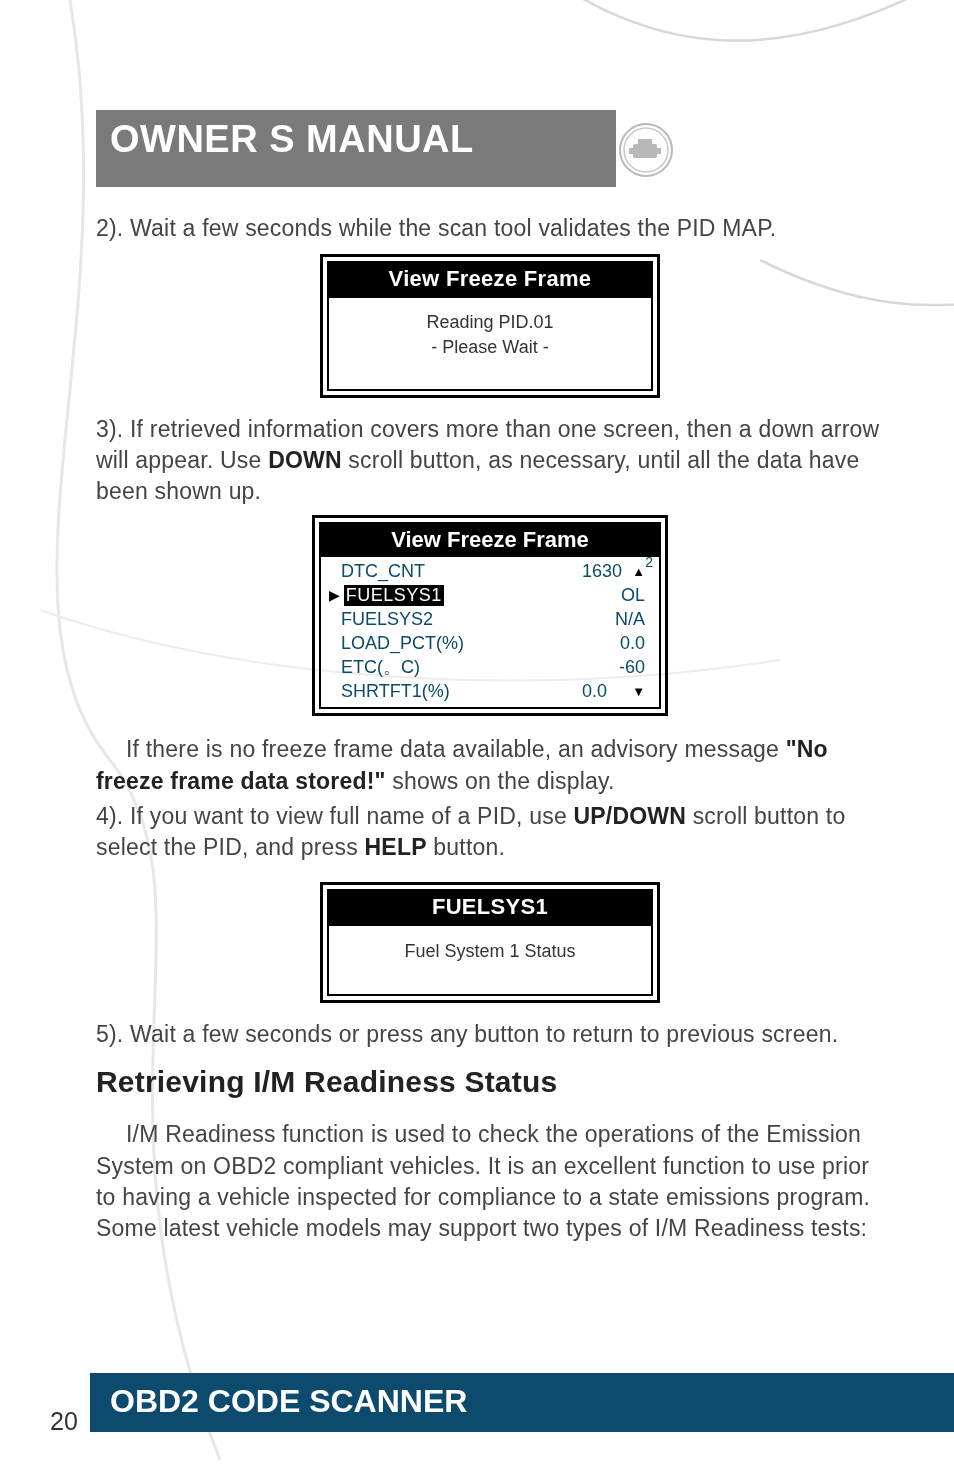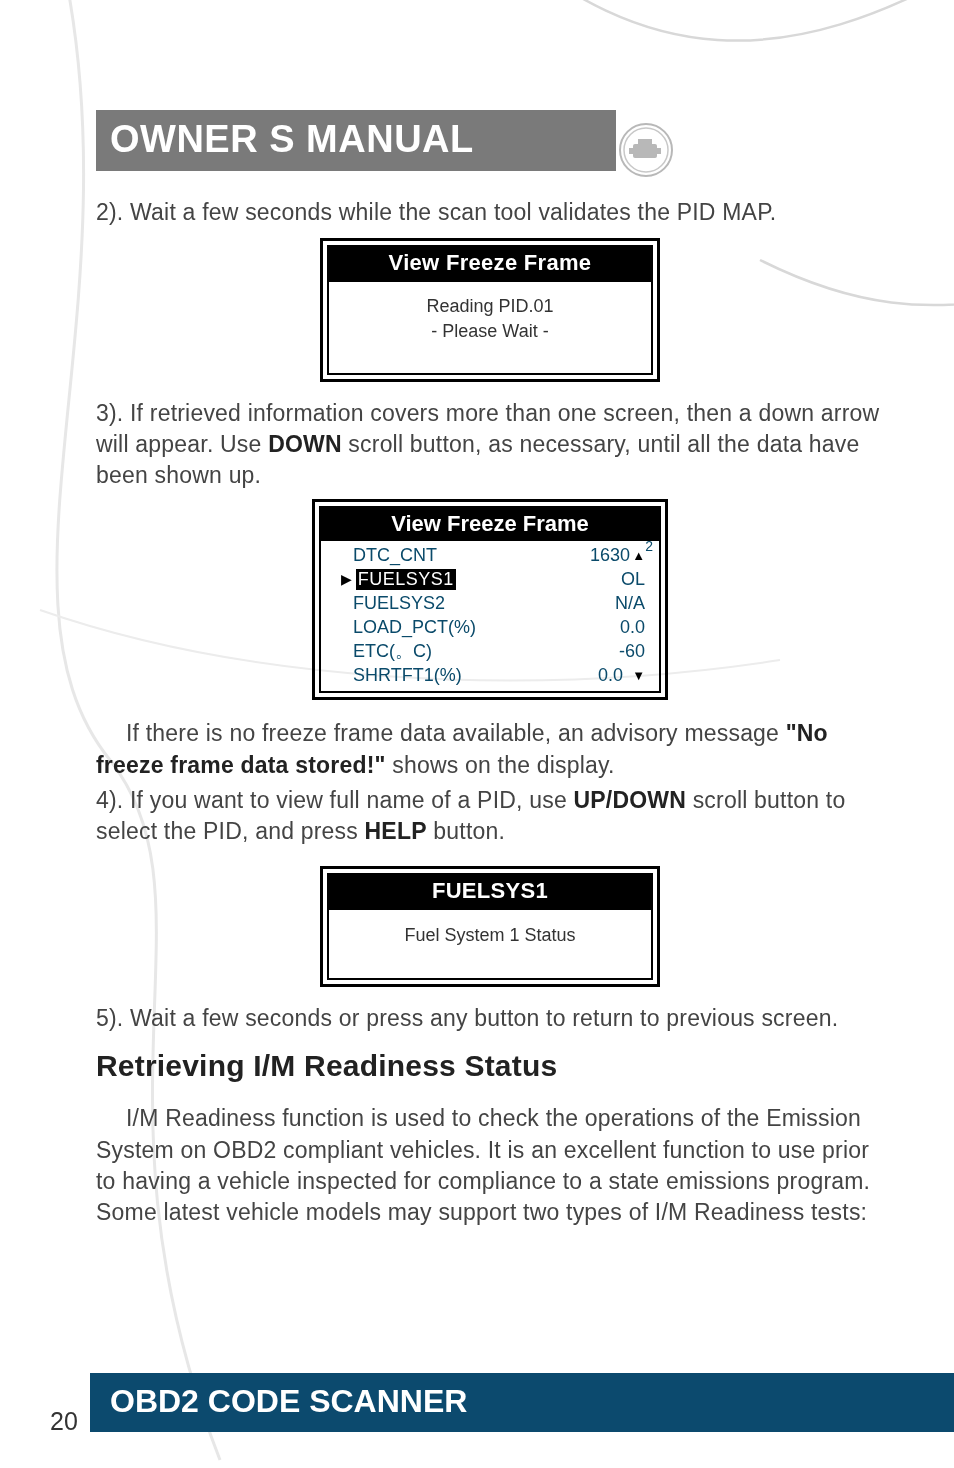--- a/index.html
+++ b/index.html
@@ -23,21 +23,21 @@
     z-index: 1;
     padding: 110px 70px 0 96px;
   }
   
   .header-bar {
     background: #7a7a7a;
     color: #fff;
     font-weight: 700;
     font-size: 38px;
     letter-spacing: 0.5px;
-    padding: 8px 14px 10px 14px;
+    padding: 8px 14px 26px 14px;
     width: 520px;
     margin-bottom: 26px;
     font-family: Arial, Helvetica, sans-serif;
     font-stretch: condensed;
   }
   
   .engine-icon {
     position: absolute;
     top: 122px;
     left: 618px;
@@ -101,27 +101,26 @@
   }
   .screen2-corner {
     position: absolute; top: 30px; right: 6px;
     color: #0a4a6a; font-size: 14px;
   }
   .pid-table {
     padding: 2px 14px 4px 20px;
     font-size: 18px;
     font-family: Arial, sans-serif;
     color: #0a4a6a;
-    margin-left: 12px;
   }
   .pid-row { display: flex; justify-content: space-between; align-items: center; height: 24px; }
   .pid-left { display: flex; align-items: center; gap: 2px; }
   .selptr { color: #000; font-size: 14px; margin-left: -12px; margin-right: 2px; }
   .hilite { background: #000; color: #fff; padding: 0 2px; letter-spacing: 0.5px; }
-  .arrow-cell { display: flex; align-items: center; gap: 2px; color: #0a4a6a; }
+  .arrow-cell { display: flex; align-items: center; gap: 10px; color: #0a4a6a; }
   .arrow { color: #000; font-size: 13px; }
 
   
   .section-h {
     font-size: 30px;
     font-weight: 700;
     color: #222;
     margin: 15px 0 20px 0;
     letter-spacing: 0.2px;
   }

